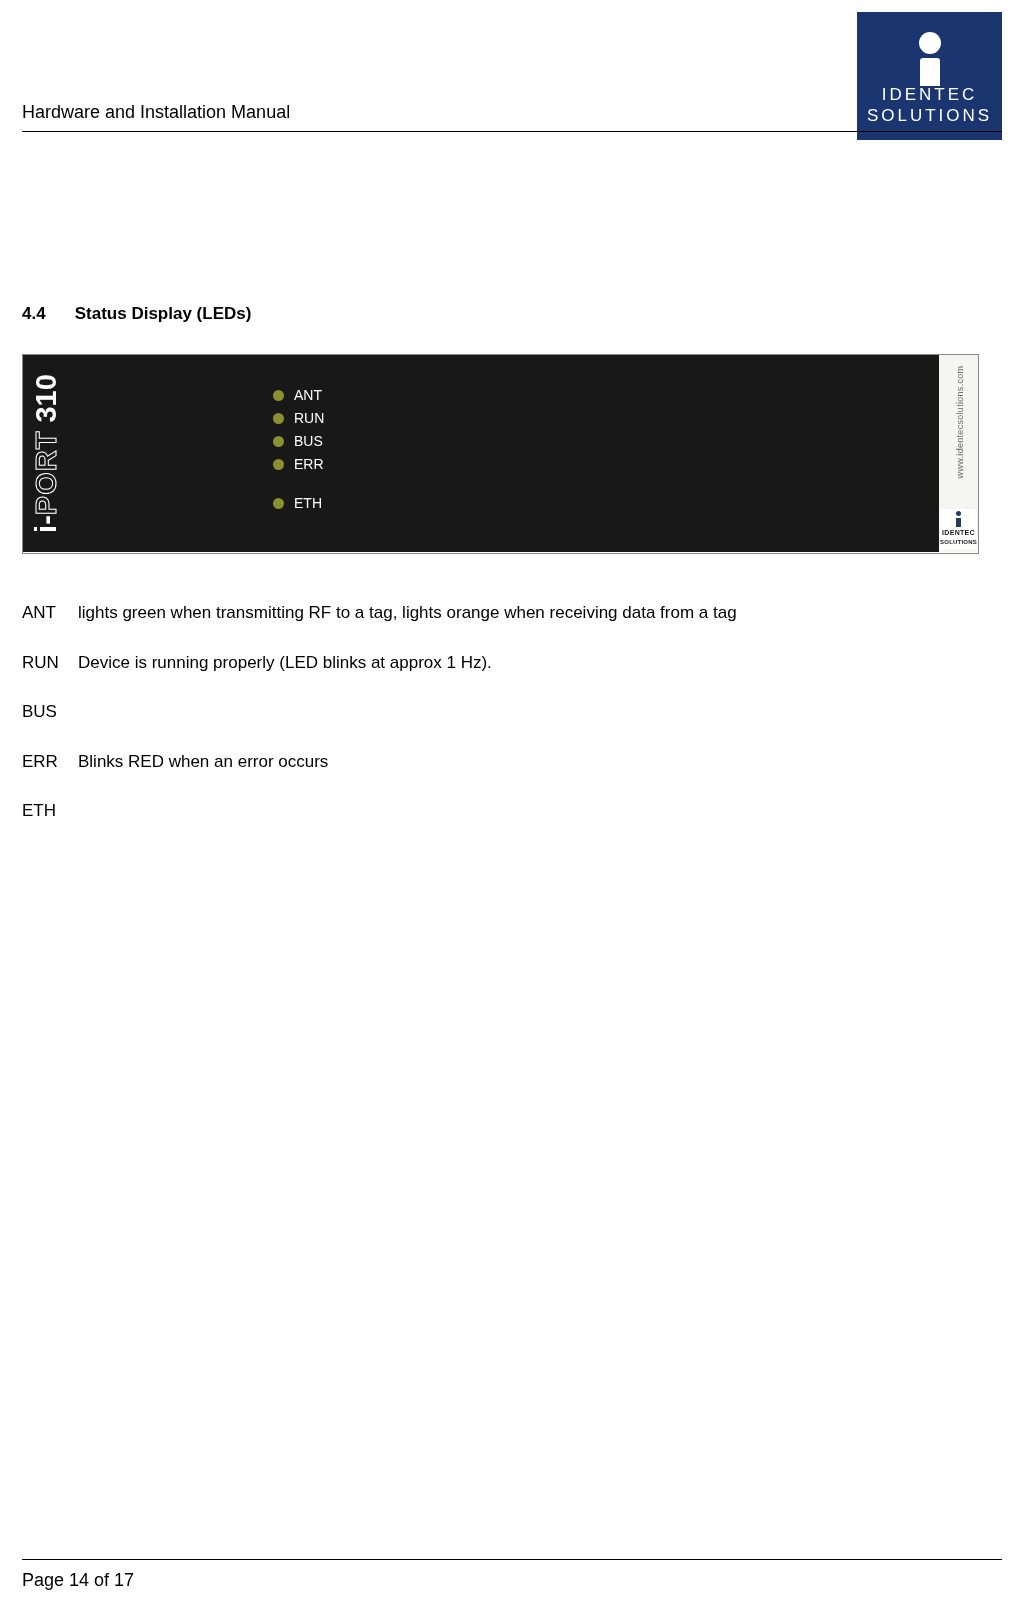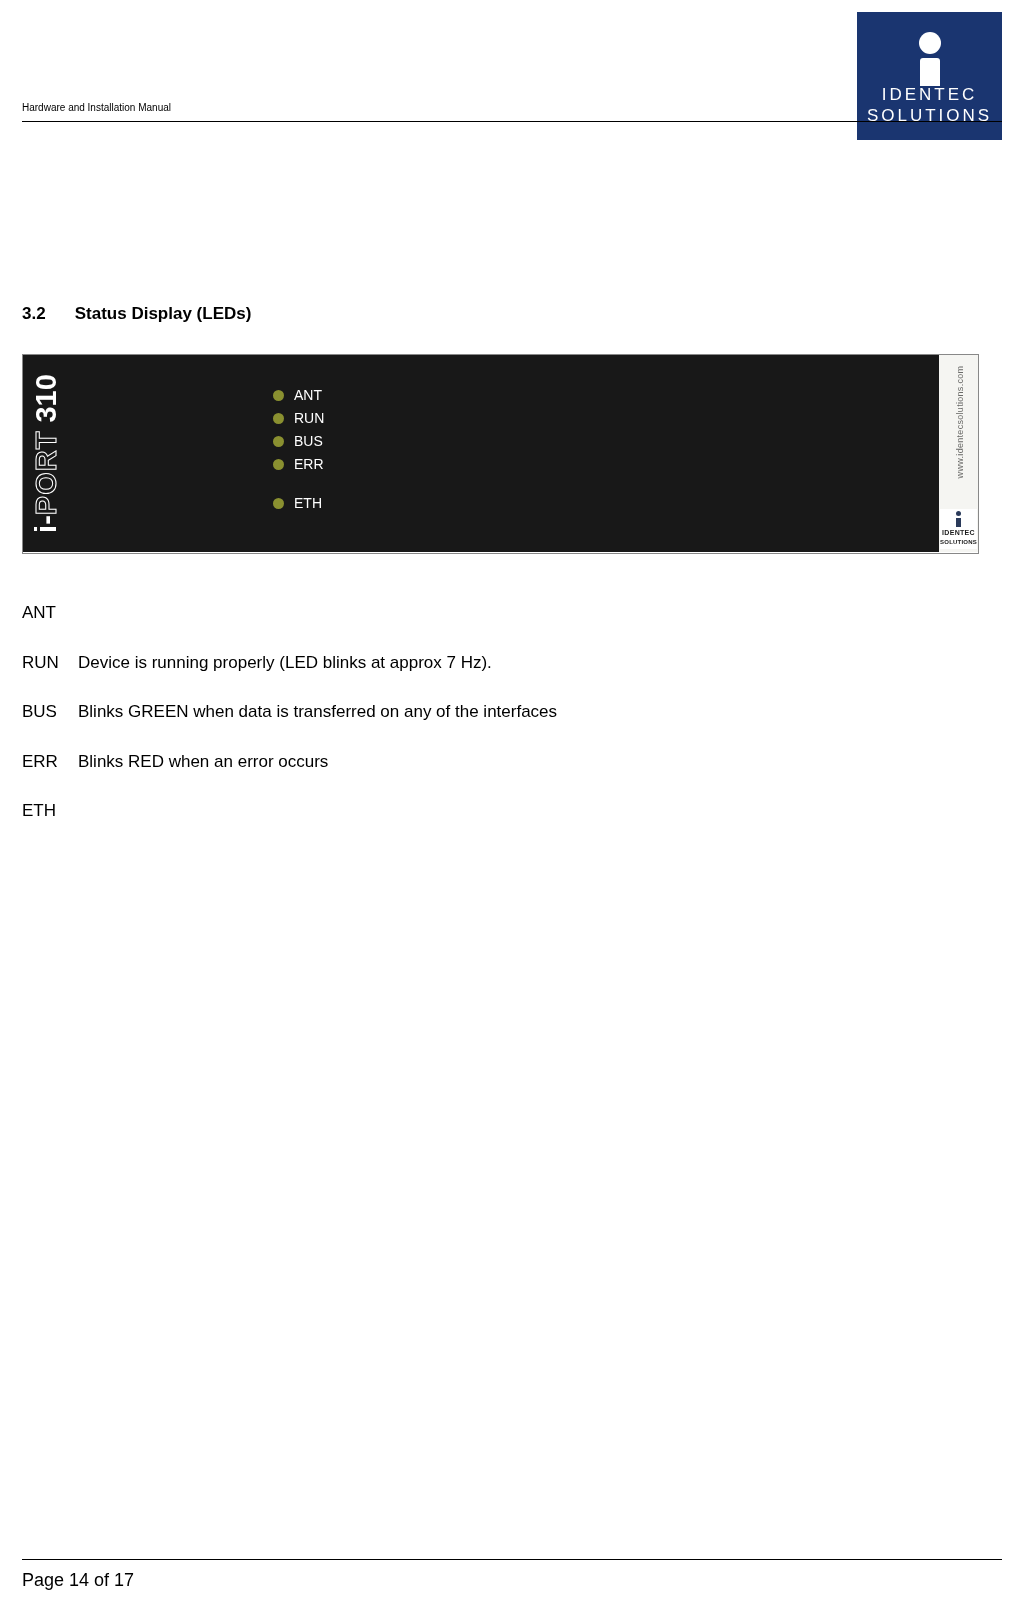--- a/index.html
+++ b/index.html
@@ -11,21 +11,21 @@
       position: relative;
       color: #000;
     }
     .page-header {
       position: absolute;
       top: 102px;
       left: 22px;
       right: 22px;
     }
     .header-title {
-      font-size: 10px;
+      font-size: 18px;
       padding-bottom: 6px;
     }
     .header-rule {
       border: none;
       border-top: 1.5px solid #000;
       margin-top: 2px;
     }
     .logo-block {
       position: absolute;
       top: 12px;
@@ -215,21 +215,21 @@
     <div>SOLUTIONS</div>
   </div>
 </div>
 
 <div class="page-header">
   <div class="header-title">Hardware and Installation Manual</div>
   <hr class="header-rule">
 </div>
 
 <div class="section-heading">
-  <span class="num">3.2</span>
+  <span class="num">4.4</span>
   <span>Status Display (LEDs)</span>
 </div>
 
 <div class="device-panel">
   <div class="device-main">
     <div class="vtext-brand">
       <span class="solid">i-</span><span class="outline">PORT</span><span class="solid"> 310</span>
     </div>
     <div class="led-list">
       <div class="led-item">
@@ -261,28 +261,28 @@
       <div class="st"></div>
       <div class="t1">IDENTEC</div>
       <div class="t2">SOLUTIONS</div>
     </div>
   </div>
 </div>
 
 <div class="def-list">
   <div class="def-row">
     <div class="def-term">ANT</div>
+    <div class="def-desc">lights green when transmitting RF to a tag, lights orange when receiving data from a tag</div>
   </div>
   <div class="def-row">
     <div class="def-term">RUN</div>
-    <div class="def-desc">Device is running properly (LED blinks at approx 7 Hz).</div>
+    <div class="def-desc">Device is running properly (LED blinks at approx 1 Hz).</div>
   </div>
   <div class="def-row">
     <div class="def-term">BUS</div>
-    <div class="def-desc">Blinks GREEN when data is transferred on any of the interfaces</div>
   </div>
   <div class="def-row">
     <div class="def-term">ERR</div>
     <div class="def-desc">Blinks RED when an error occurs</div>
   </div>
   <div class="def-row">
     <div class="def-term">ETH</div>
   </div>
 </div>
 

